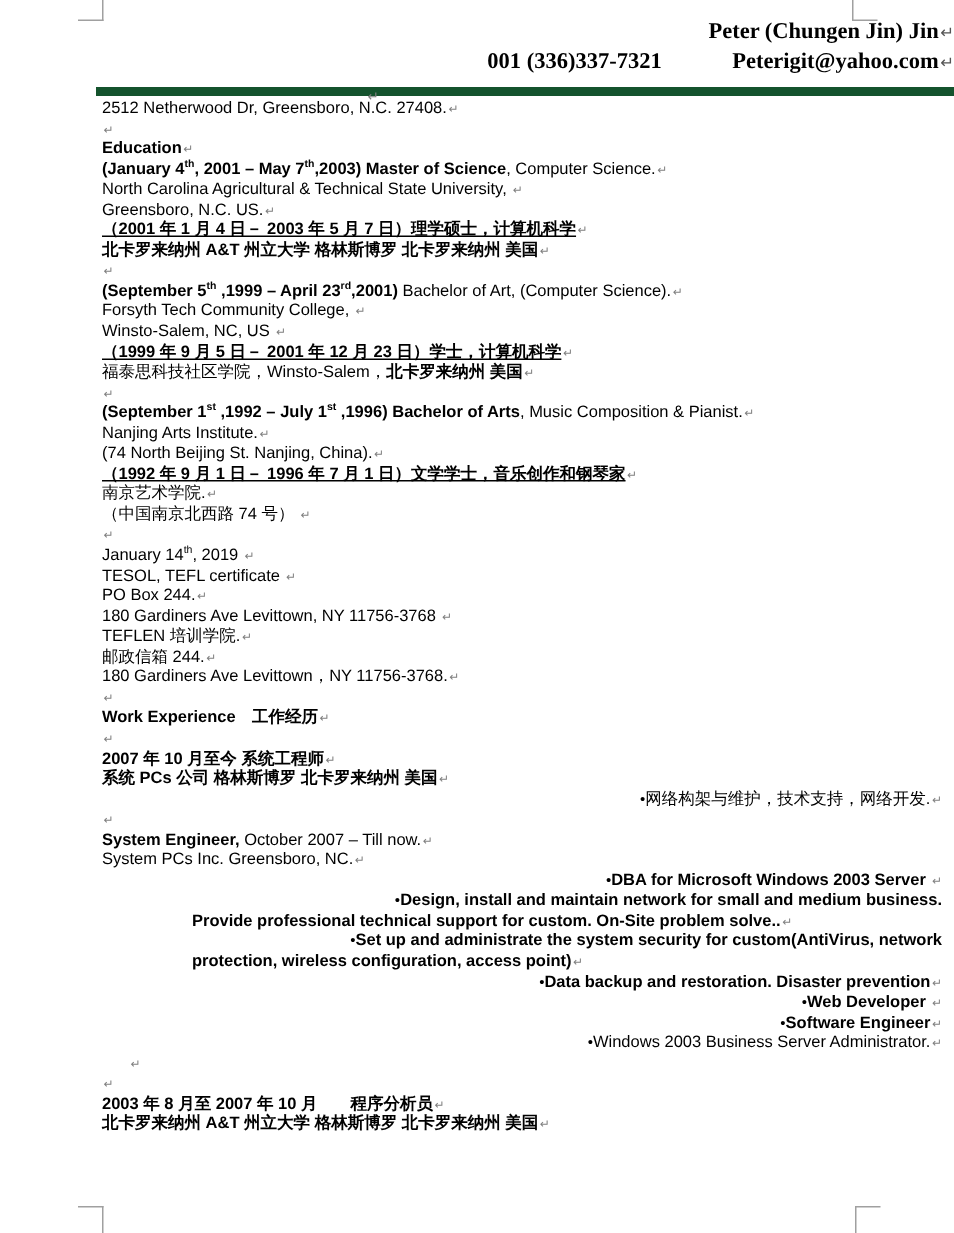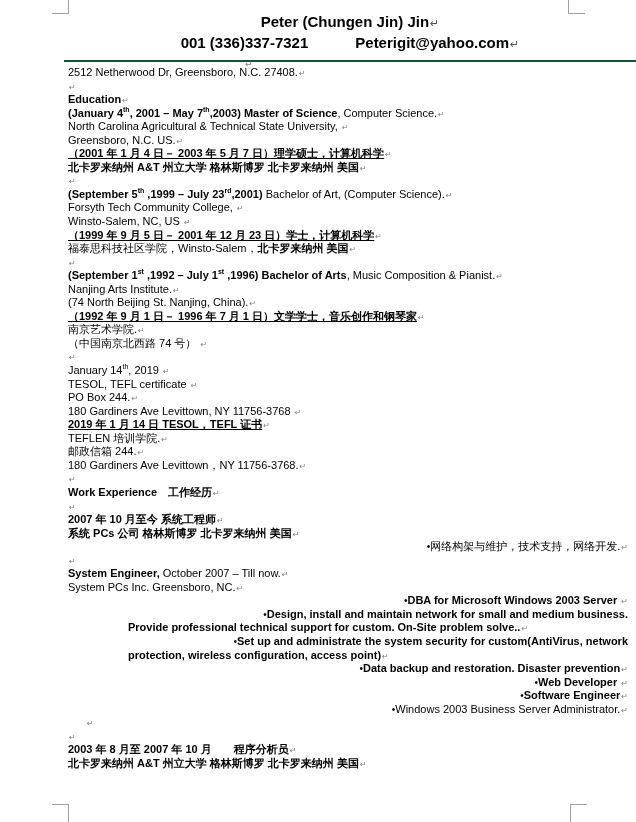--- a/index.html
+++ b/index.html
@@ -10,22 +10,22 @@
   }
   
   .crop{position:absolute;}
   .crop-tl{left:52px;top:0;width:16px;height:13px;border-right:1px solid #a0a0a0;border-bottom:1px solid #a0a0a0;}
   .crop-tr{left:568px;top:0;width:16px;height:13px;border-left:1px solid #a0a0a0;border-bottom:1px solid #a0a0a0;}
   .crop-bl{left:52px;top:804px;width:16px;height:18px;border-right:1px solid #a0a0a0;border-top:1px solid #a0a0a0;}
   .crop-br{left:570px;top:804px;width:16px;height:18px;border-left:1px solid #a0a0a0;border-top:1px solid #a0a0a0;}
   
   .hdr{
     position:absolute;left:64px;top:0;width:572px;
-    padding:12px 0 6px 0;border-bottom:2px solid #14532d;
-    text-align:center;font-weight:bold;
+    padding:12px 0 6px 0;border-bottom:6px solid #14532d;
+    text-align:right;font-weight:bold;font-family:Liberation Serif, serif;
   }
   .hdr .name{font-size:15px;line-height:19px;}
   .hdr .contact{font-size:15px;line-height:19px;}
   .hdr .phone{margin-right:47px;}
   .pm{color:#808080;font-weight:normal;font-size:8px;vertical-align:baseline;margin-left:1px;}
   .pm-lg{font-size:11px;color:#555;}
   .hdr-empty-mark{position:absolute;left:245px;top:59px;font-size:9px;color:#808080;}
   
   .doc{position:absolute;left:68px;top:66px;width:560px;font-size:11px;}
   .p{height:13.55px;line-height:13.55px;white-space:nowrap;}
@@ -54,38 +54,37 @@
 <div class="doc" id="doc">
     <div class="p"><span class="">2512 Netherwood Dr, Greensboro, N.C. 27408.</span><span class="pm">↵</span></div>
     <div class="p"><span class="pm">↵</span></div>
     <div class="p"><span class="b ">Education</span><span class="pm">↵</span></div>
     <div class="p"><span class="b ">(January 4</span><sup class="b ">th</sup><span class="b ">, 2001 – May 7</span><sup class="b ">th</sup><span class="b ">,2003) Master of Science</span><span class="">, Computer Science.</span><span class="pm">↵</span></div>
     <div class="p"><span class="">North Carolina Agricultural &amp; Technical State University, </span><span class="pm">↵</span></div>
     <div class="p"><span class="">Greensboro, N.C.  US.</span><span class="pm">↵</span></div>
     <div class="p"><span class="b u">（2001 年 1 月 4 日－ 2003 年 5 月 7 日）理学硕士，计算机科学</span><span class="pm">↵</span></div>
     <div class="p"><span class="b ">北卡罗来纳州 A&amp;T 州立大学 格林斯博罗 北卡罗来纳州 美国</span><span class="pm">↵</span></div>
     <div class="p"><span class="pm">↵</span></div>
-    <div class="p"><span class="b ">(September 5</span><sup class="b ">th</sup><span class="b "> ,1999 – July 23</span><sup class="b ">rd</sup><span class="b ">,2001)</span><span class=""> Bachelor of Art, (Computer Science).</span><span class="pm">↵</span></div>
+    <div class="p"><span class="b ">(September 5</span><sup class="b ">th</sup><span class="b "> ,1999 – April 23</span><sup class="b ">rd</sup><span class="b ">,2001)</span><span class=""> Bachelor of Art, (Computer Science).</span><span class="pm">↵</span></div>
     <div class="p"><span class="">Forsyth Tech Community College, </span><span class="pm">↵</span></div>
     <div class="p"><span class="">Winsto-Salem, NC, US </span><span class="pm">↵</span></div>
     <div class="p"><span class="b u">（1999 年 9 月 5 日－ 2001 年 12 月 23 日）学士，计算机科学</span><span class="pm">↵</span></div>
     <div class="p"><span class="">福泰思科技社区学院，Winsto-Salem，</span><span class="b ">北卡罗来纳州 美国</span><span class="pm">↵</span></div>
     <div class="p"><span class="pm">↵</span></div>
     <div class="p"><span class="b ">(September 1</span><sup class="b ">st</sup><span class="b "> ,1992 – July 1</span><sup class="b ">st</sup><span class="b "> ,1996) Bachelor of Arts</span><span class="">, Music Composition &amp; Pianist.</span><span class="pm">↵</span></div>
     <div class="p"><span class="">Nanjing Arts Institute.</span><span class="pm">↵</span></div>
     <div class="p"><span class="">(74 North Beijing St. Nanjing, China).</span><span class="pm">↵</span></div>
     <div class="p"><span class="b u">（1992 年 9 月 1 日－ 1996 年 7 月 1 日）文学学士，音乐创作和钢琴家</span><span class="pm">↵</span></div>
     <div class="p"><span class="">南京艺术学院.</span><span class="pm">↵</span></div>
     <div class="p"><span class="">（中国南京北西路 74 号） </span><span class="pm">↵</span></div>
     <div class="p"><span class="pm">↵</span></div>
     <div class="p"><span class="">January 14</span><sup class="">th</sup><span class="">, 2019 </span><span class="pm">↵</span></div>
     <div class="p"><span class="">TESOL, TEFL certificate </span><span class="pm">↵</span></div>
     <div class="p"><span class="">PO Box 244.</span><span class="pm">↵</span></div>
     <div class="p"><span class="">180 Gardiners Ave Levittown, NY 11756-3768 </span><span class="pm">↵</span></div>
-    <div class="p"><span class="b u">2019 年 1 月 14 日 TESOL，TEFL 证书</span><span class="pm">↵</span></div>
     <div class="p"><span class="">TEFLEN 培训学院.</span><span class="pm">↵</span></div>
     <div class="p"><span class="">邮政信箱 244.</span><span class="pm">↵</span></div>
     <div class="p"><span class="">180 Gardiners Ave Levittown，NY 11756-3768.</span><span class="pm">↵</span></div>
     <div class="p"><span class="pm">↵</span></div>
     <div class="p"><span class="b ">Work Experience　工作经历</span><span class="pm">↵</span></div>
     <div class="p"><span class="pm">↵</span></div>
     <div class="p"><span class="b ">2007 年 10 月至今 系统工程师</span><span class="pm">↵</span></div>
     <div class="p"><span class="b ">系统 PCs 公司 格林斯博罗 北卡罗来纳州 美国</span><span class="pm">↵</span></div>
     <div class="p bullet"><span class="bul">•</span><span class="">网络构架与维护，技术支持，网络开发.</span><span class="pm">↵</span></div>
     <div class="p"><span class="pm">↵</span></div>

